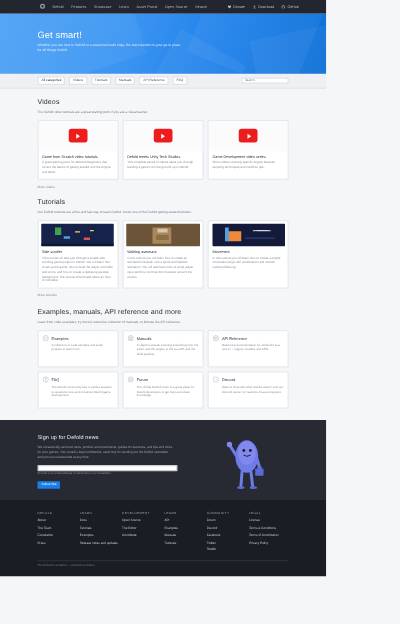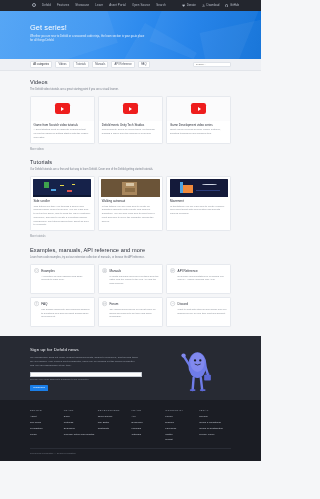--- a/index.html
+++ b/index.html
@@ -197,21 +197,21 @@
     </div>
   </div>
 </div>
 
 <div class="hero">
   <span class="facet f1"></span>
   <span class="facet f2"></span>
   <span class="facet f3"></span>
   <span class="facet f4"></span>
   <div class="hero-inner">
-    <h1>Get series!</h1>
+    <h1>Get smart!</h1>
     <p>Whether you are new to Defold or a seasoned code ninja, the learn section is your go-to place for all things Defold.</p>
   </div>
 </div>
 
 <div class="filterbar">
   <div class="chips">
     <span class="chip active">All categories</span>
     <span class="chip">Videos</span>
     <span class="chip">Tutorials</span>
     <span class="chip">Manuals</span>

